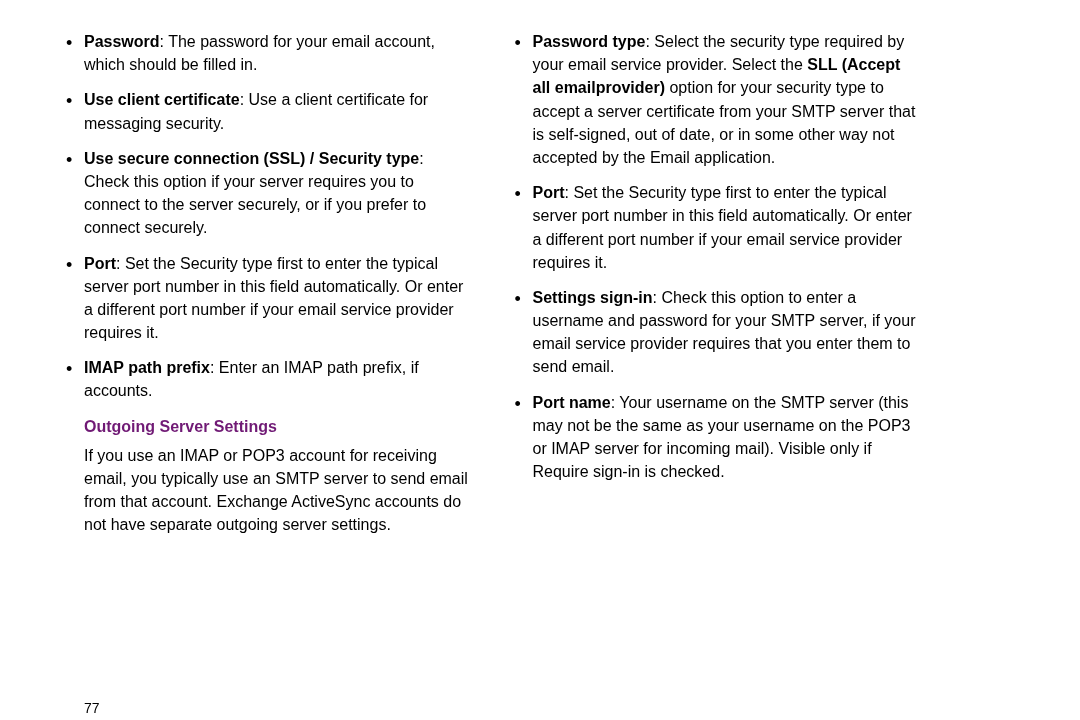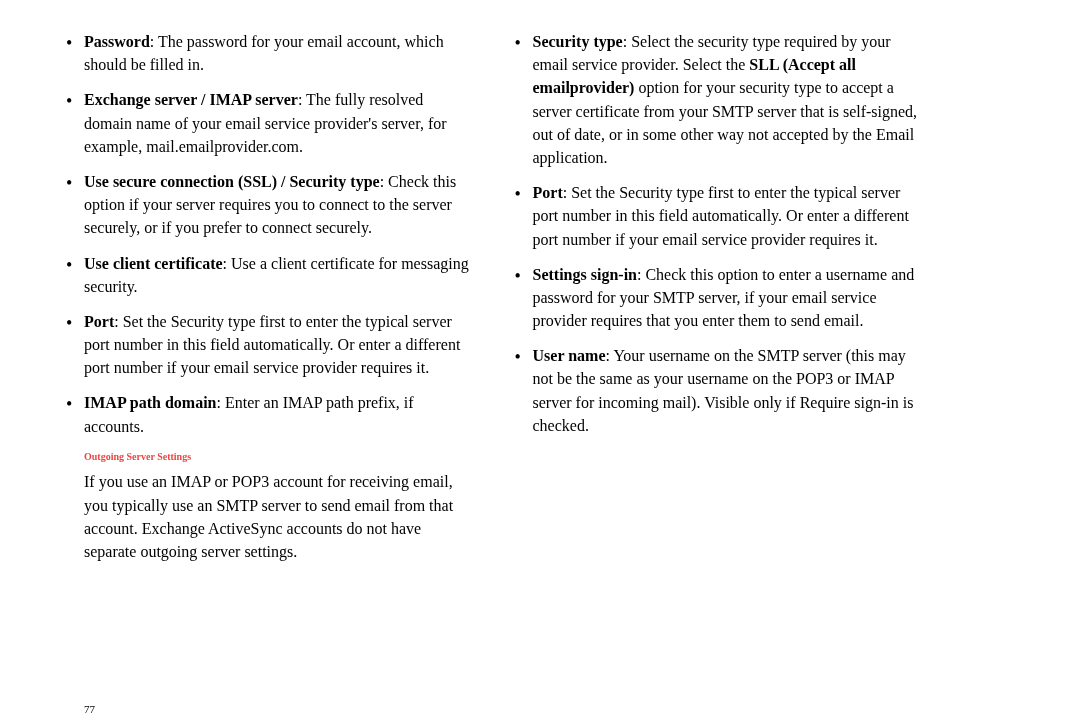--- a/index.html
+++ b/index.html
@@ -12,21 +12,20 @@
     color: #000;
     font-size: 16px;
     line-height: 1.45;
   }
   .page {
     display: flex;
     box-sizing: border-box;
     padding: 30px 34px 10px 34px;
     width: 965px;
     height: 720px;
-    font-family: Liberation Serif, serif;
   }
   .col {
     width: 50%;
     box-sizing: border-box;
     padding: 0 12px;
     position: relative;
   }
   ul {
     margin: 0;
     padding-left: 38px;
@@ -40,58 +39,57 @@
     content: "•";
     position: absolute;
     left: -18px;
     top: 0;
     font-size: 18px;
   }
   .term {
     font-weight: bold;
   }
   .section-heading {
-    color: #ef4444;
+    color: #701a75;
     font-weight: bold;
-    font-size: 10px;
+    font-size: 16px;
     margin: 12px 0 6px 38px;
   }
   .paragraph {
     margin-left: 38px;
     margin-bottom: 20px;
   }
   .page-num {
     position: absolute;
     left: 50px;
     bottom: -8px;
-    font-size: 11px;
+    font-size: 14px;
   }
   .inline-bold {
     font-weight: bold;
   }
 </style>
 </head>
 <body>
 
 <div class="page">
   <div class="col">
     <ul>
       <li><span class="term">Password</span><span>: The password for your email account, which should be filled in.</span></li>
-      <li><span class="term">Exchange server / IMAP server</span><span>: The fully resolved domain name of your email service provider's server, for example, mail.emailprovider.com.</span></li>
+      <li><span class="term">Use client certificate</span><span>: Use a client certificate for messaging security.</span></li>
       <li><span class="term">Use secure connection (SSL) / Security type</span><span>: Check this option if your server requires you to connect to the server securely, or if you prefer to connect securely.</span></li>
-      <li><span class="term">Use client certificate</span><span>: Use a client certificate for messaging security.</span></li>
       <li><span class="term">Port</span><span>: Set the Security type first to enter the typical server port number in this field automatically. Or enter a different port number if your email service provider requires it.</span></li>
-      <li><span class="term">IMAP path domain</span><span>: Enter an IMAP path prefix, if accounts.</span></li>
+      <li><span class="term">IMAP path prefix</span><span>: Enter an IMAP path prefix, if accounts.</span></li>
     </ul>
     <div class="section-heading">Outgoing Server Settings</div>
     <div class="paragraph">If you use an IMAP or POP3 account for receiving email, you typically use an SMTP server to send email from that account. Exchange ActiveSync accounts do not have separate outgoing server settings.</div>
     <div class="page-num">77</div>
   </div>
 
   <div class="col">
     <ul>
-      <li><span class="term">Security type</span><span>: Select the security type required by your email service provider. Select the </span><span class="inline-bold">SLL (Accept all emailprovider)</span><span> option for your security type to accept a server certificate from your SMTP server that is self-signed, out of date, or in some other way not accepted by the Email application.</span></li>
+      <li><span class="term">Password type</span><span>: Select the security type required by your email service provider. Select the </span><span class="inline-bold">SLL (Accept all emailprovider)</span><span> option for your security type to accept a server certificate from your SMTP server that is self-signed, out of date, or in some other way not accepted by the Email application.</span></li>
       <li><span class="term">Port</span><span>: Set the Security type first to enter the typical server port number in this field automatically. Or enter a different port number if your email service provider requires it.</span></li>
       <li><span class="term">Settings sign-in</span><span>: Check this option to enter a username and password for your SMTP server, if your email service provider requires that you enter them to send email.</span></li>
-      <li><span class="term">User name</span><span>: Your username on the SMTP server (this may not be the same as your username on the POP3 or IMAP server for incoming mail). Visible only if Require sign-in is checked.</span></li>
+      <li><span class="term">Port name</span><span>: Your username on the SMTP server (this may not be the same as your username on the POP3 or IMAP server for incoming mail). Visible only if Require sign-in is checked.</span></li>
     </ul>
   </div>
 </div>
 
 </body></html>

